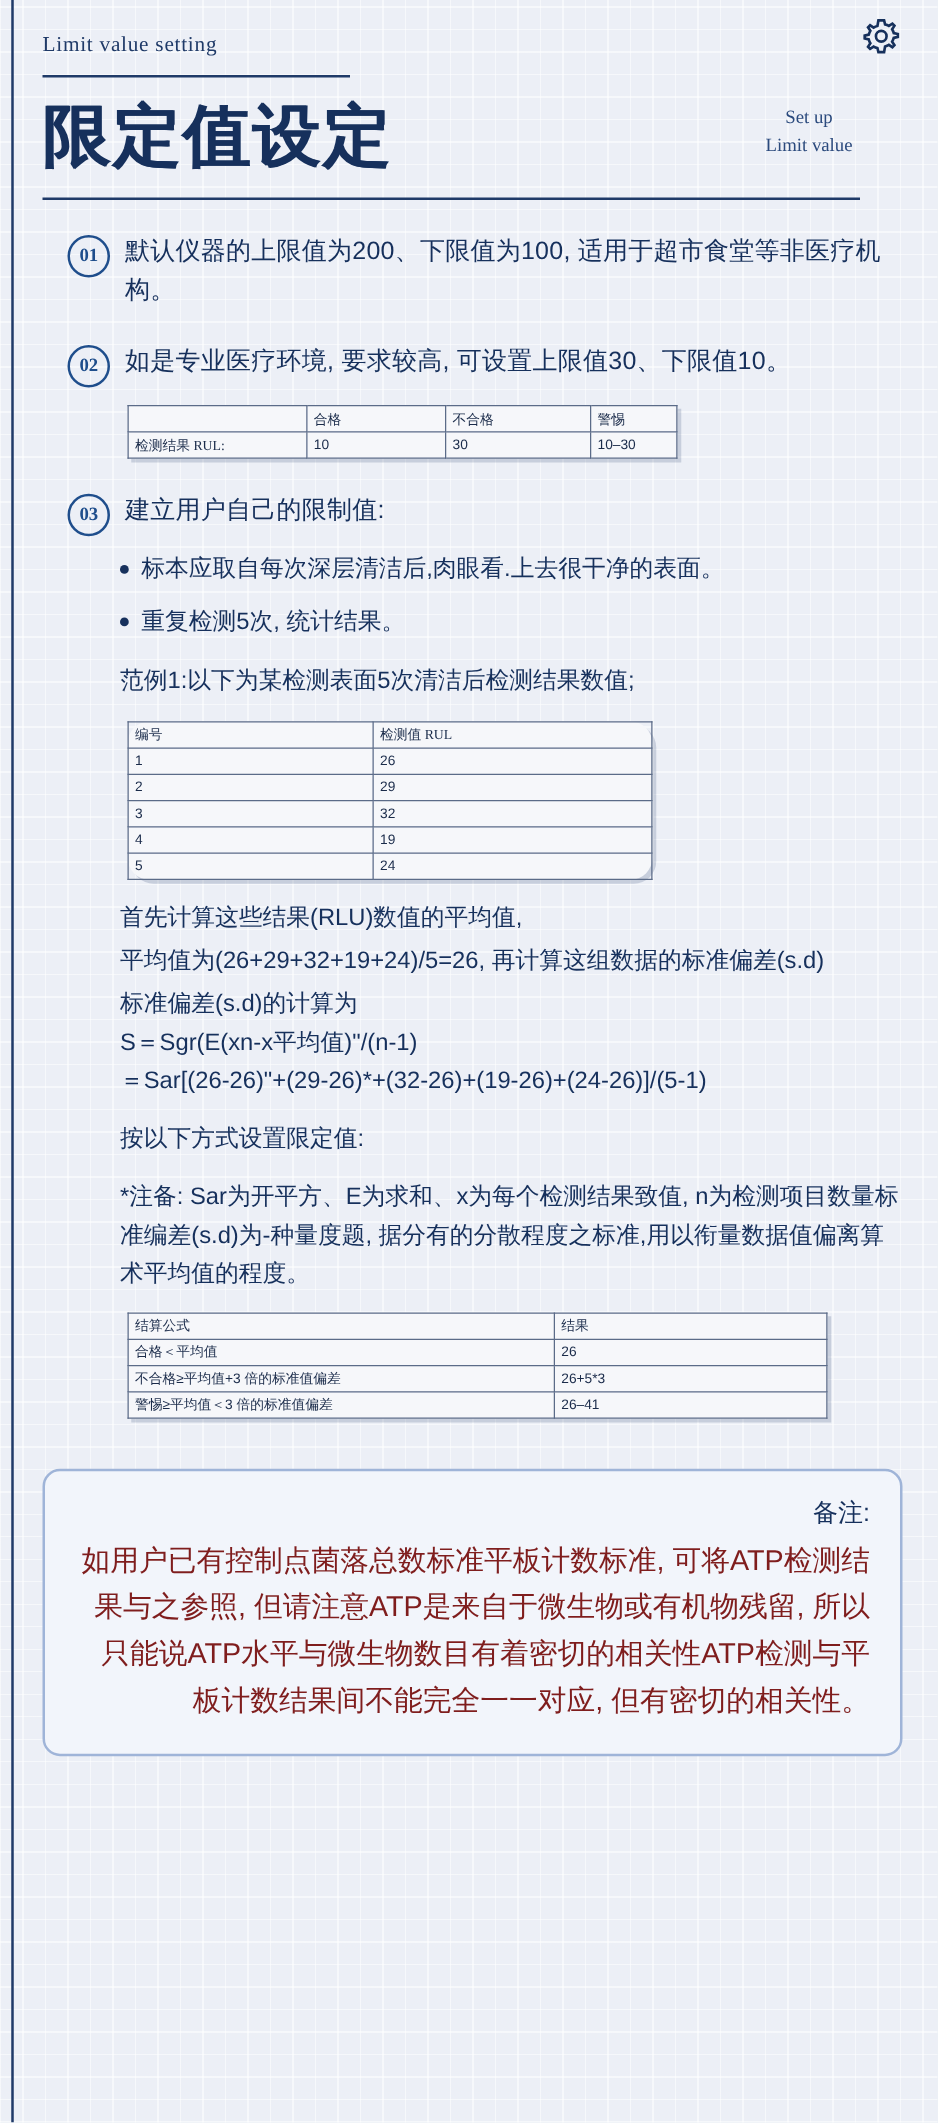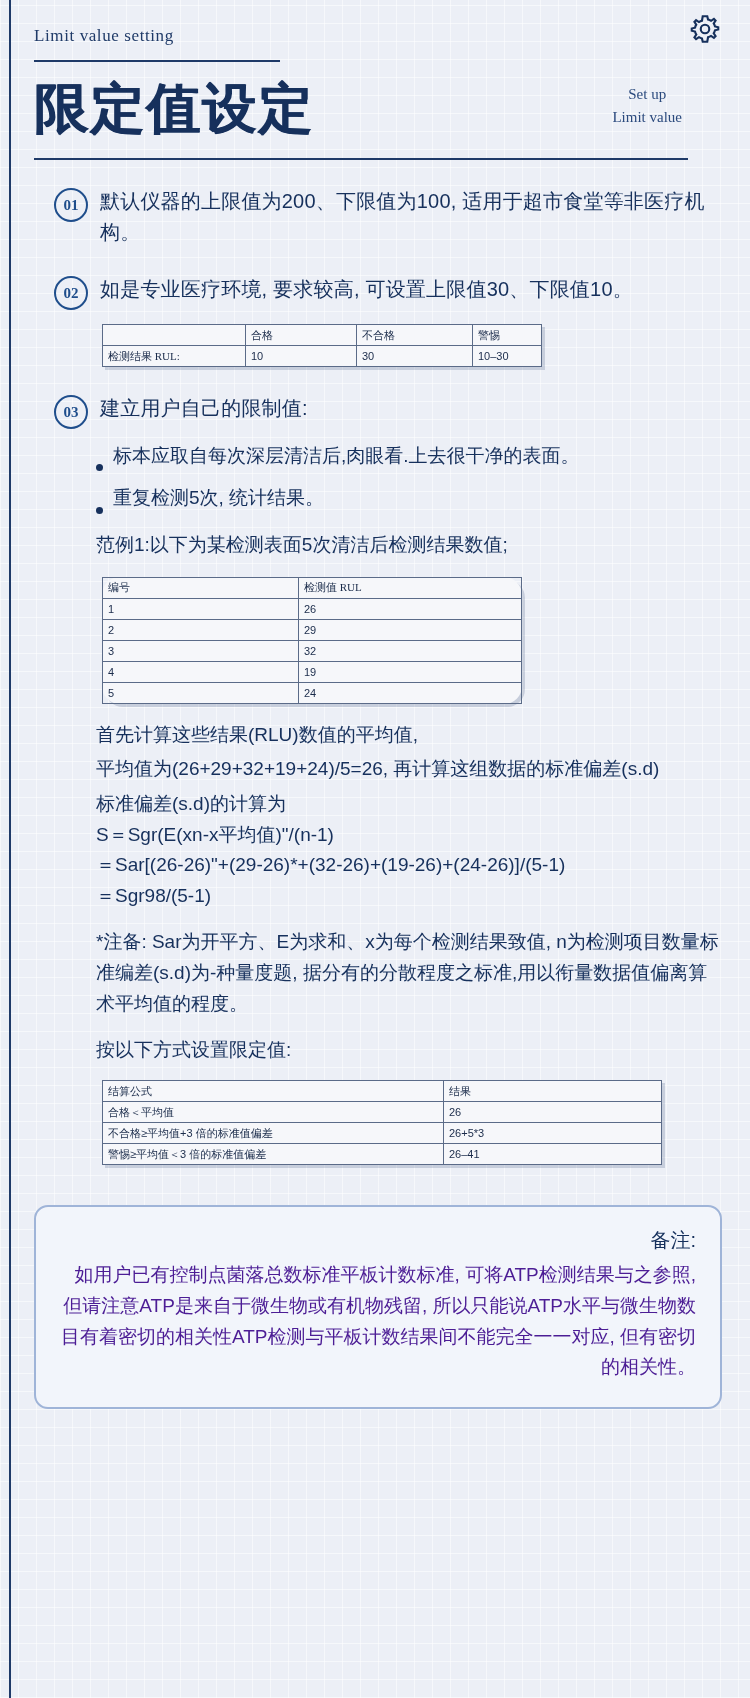--- a/index.html
+++ b/index.html
@@ -123,21 +123,21 @@
     line-height: 1.55;
     color: #16305c;
     letter-spacing: 0.2px;
   }
 
   .sub-block {
     margin-left: 42px;
   }
   .bullet-line {
     display: flex;
-    align-items: flex-end;
+    align-items: flex-start;
     font-size: 19px;
     line-height: 1.6;
     color: #16305c;
     margin-top: 12px;
   }
   .dot {
     width: 7px;
     height: 7px;
     border-radius: 50%;
     background: #16305c;
@@ -195,23 +195,23 @@
     background: #f2f5fb;
     padding: 20px 24px 24px 24px;
     text-align: right;
   }
   .note-title {
     font-size: 20px;
     color: #16305c;
     margin-bottom: 6px;
   }
   .note-body {
-    font-size: 19px;
+    font-size: 23px;
     line-height: 1.62;
-    color: #4c1d95;
+    color: #7f1d1d;
   }
 </style>
 </head>
 <body>
 
 <div class="page">
   <div class="left-rule"></div>
 
   <div class="header">
     <div class="eyebrow">Limit value setting</div>
@@ -312,25 +312,24 @@
           <td>24</td>
         </tr>
       </tbody>
         </table>
 
       <div class="para">首先计算这些结果(RLU)数值的平均值,</div>
       <div class="para tight">平均值为(26+29+32+19+24)/5=26, 再计算这组数据的标准偏差(s.d)</div>
       <div class="para tight">标准偏差(s.d)的计算为</div>
       <div class="formula">S＝Sgr(E(xn-x平均值)"/(n-1)</div>
       <div class="formula">＝Sar[(26-26)"+(29-26)*+(32-26)+(19-26)+(24-26)]/(5-1)</div>
-      <div class="formula">＝Sgr98/(5-1)</div>
+
+      <div class="para">按以下方式设置限定值:</div>
 
       <div class="para">*注备: Sar为开平方、E为求和、x为每个检测结果致值, n为检测项目数量标准编差(s.d)为-种量度题, 据分有的分散程度之标准,用以衔量数据值偏离算术平均值的程度。</div>
-
-      <div class="para">按以下方式设置限定值:</div>
 
       <table class="grid tbl3">
         <tbody>
             <tr>
           <td class="c0">结算公式</td>
           <td>结果</td>
         </tr>
         <tr>
           <td class="c0">合格＜平均值</td>
           <td>26</td>

